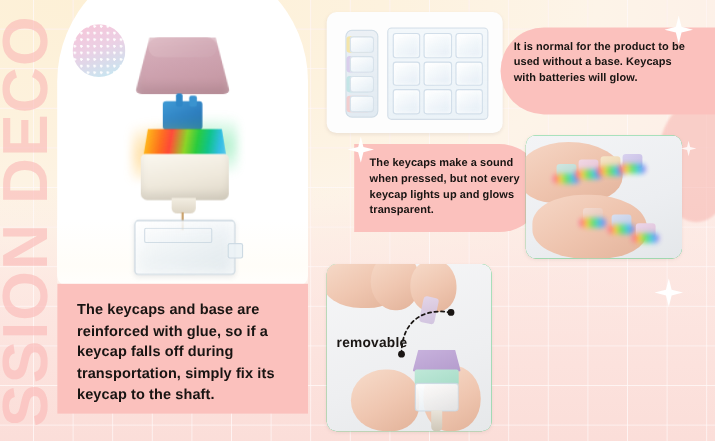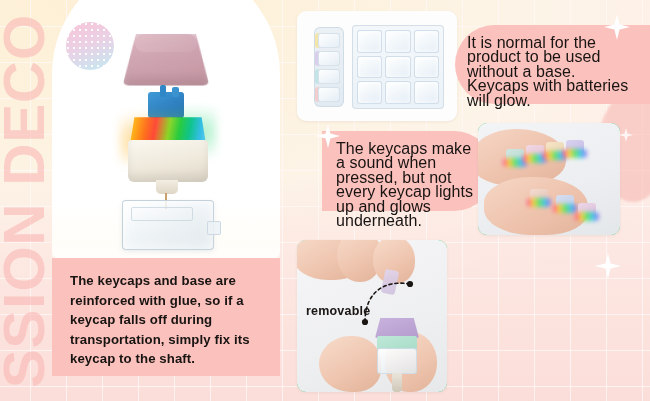--- a/index.html
+++ b/index.html
@@ -215,23 +215,23 @@
     padding: 11px 12px 10px 14px;
     border-radius: 0 40px 40px 0;
   }
   .note-br {
     left: 455px; top: 262px;
     width: 195px; height: 104px;
     padding: 11px 16px 10px 13px;
     border-radius: 40px 0 0 40px;
   }
   .note-tr .t, .note-mid .t, .note-br .t {
-    font-size: 16px;
+    font-size: 10px;
     line-height: 14.4px;
-    font-weight: 400;
+    font-weight: 700;
     letter-spacing: .05px;
   }
 
   
   .sparkle {
     position: absolute;
     background: #ffffff;
     clip-path: polygon(50% 0%, 60% 40%, 100% 50%, 60% 60%, 50% 100%, 40% 60%, 0% 50%, 40% 40%);
     filter: drop-shadow(0 0 2px rgba(255,255,255,.9));
   }
@@ -370,21 +370,21 @@
       <b></b>
     </div>
   </div>
 
   <div class="pinkbox note-tr">
     <div class="t">It is normal for the product to be used without a base. Keycaps with batteries will glow.</div>
   </div>
   <div class="sparkle sp1"></div>
 
   <div class="pinkbox note-mid">
-    <div class="t">The keycaps make a sound when pressed, but not every keycap lights up and glows underneath.</div>
+    <div class="t">The keycaps make a sound when pressed, but not every keycap lights up and glows transparent.</div>
   </div>
   <div class="sparkle sp2"></div>
 
   <div class="photo ph-hands">
     <div class="hands-bg"></div>
     <div class="hand-sh h1"></div>
     <div class="hand-sh h2"></div>
 
     <div class="kc glow" style="left:28px;top:26px;background:linear-gradient(150deg,#cfe6e0,#b9d9d2);"></div>
     <div class="kc glow" style="left:48px;top:22px;background:linear-gradient(150deg,#f2d8e4,#e5c2d4);"></div>

